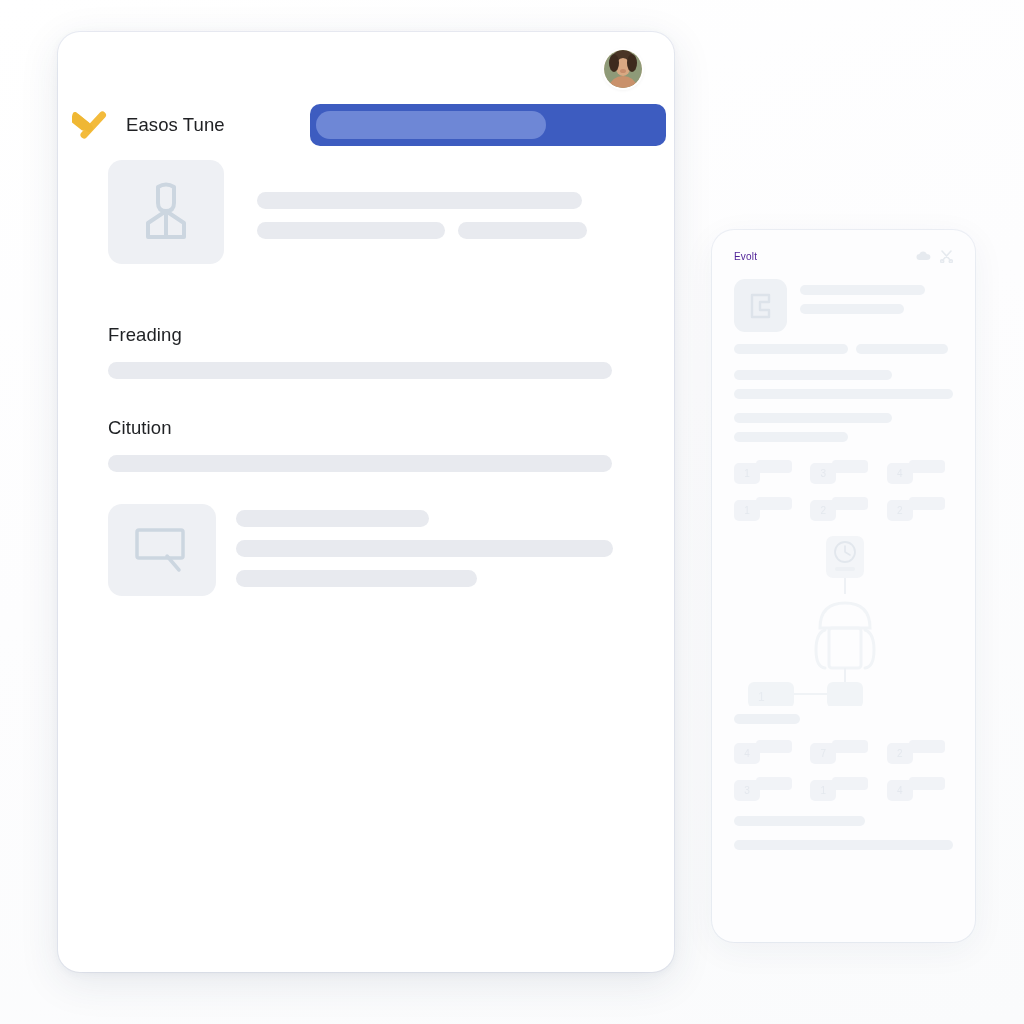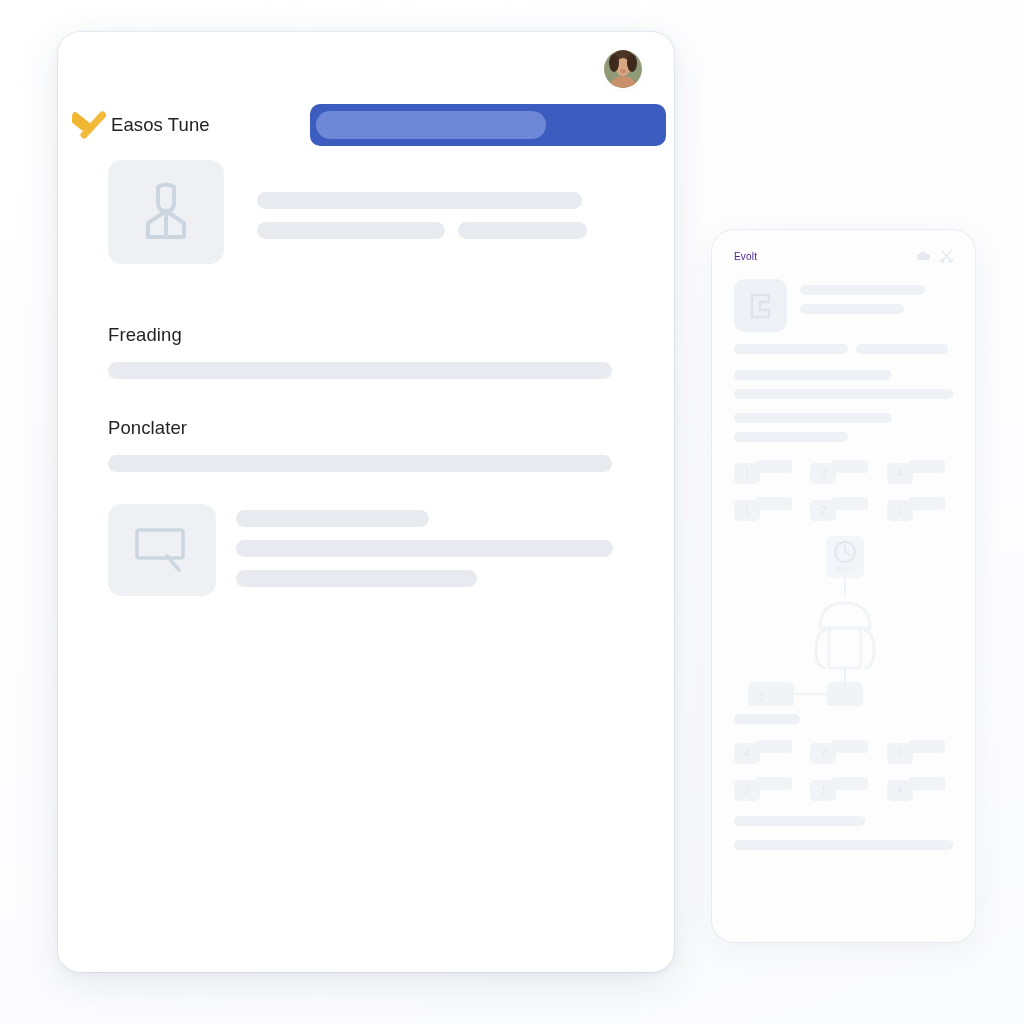--- a/index.html
+++ b/index.html
@@ -55,21 +55,21 @@
     left: 0; right: 0;
     top: 66px;
     height: 54px;
     display: flex;
     align-items: center;
   }
 
   .brand {
     display: flex;
     align-items: center;
-    gap: 3px;
+    gap: 18px;
     margin-left: 14px;
     width: 238px;
     flex: none;
   }
   .logo-mark { width: 36px; height: 32px; flex: none; display:block; }
   .brand-name {
     font-size: 18.5px;
     color: #202124;
     letter-spacing: 0.1px;
     white-space: nowrap;
@@ -321,21 +321,21 @@
           <div class="bar" style="width:89%"></div>
         </div>
       </div>
 
       <div class="section-gap" style="height:18px"></div>
 
 
       <div class="section-gap" style="height:16px"></div>
 
       <div class="section">
-        <h2 class="section-title">Ponclater</h2>
+        <h2 class="section-title">Citution</h2>
         <div class="bar-row">
           <div class="bar" style="width:89%"></div>
         </div>
       </div>
 
       <div class="section-gap" style="height:26px"></div>
 
       <div class="section">
         <div class="concl-row">
           <div class="concl-tile">

